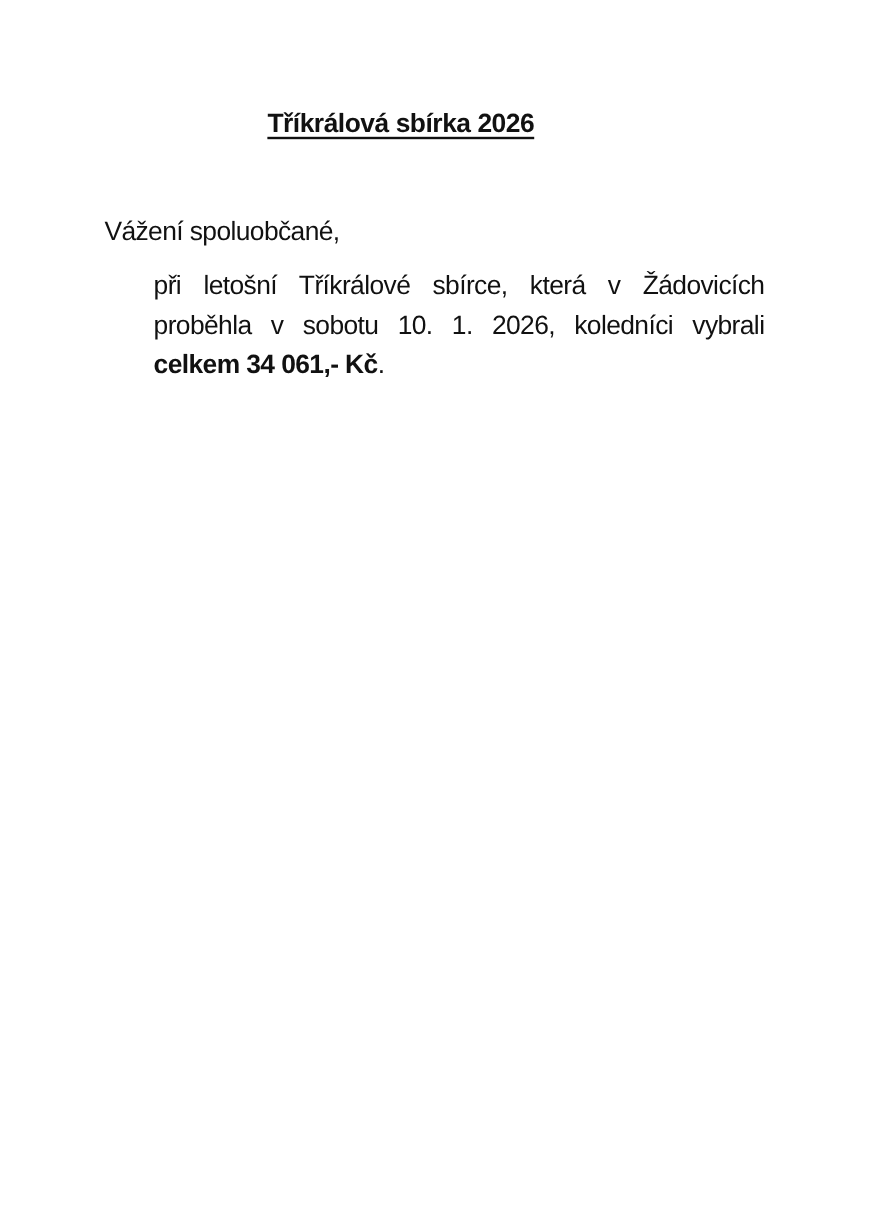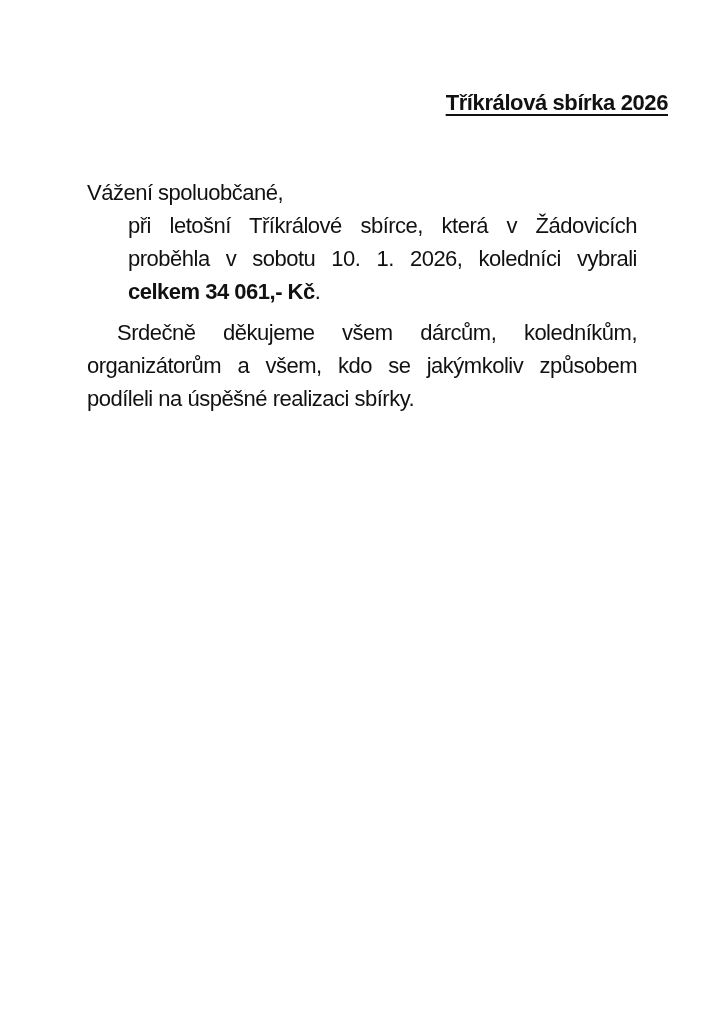--- a/index.html
+++ b/index.html
@@ -20,21 +20,21 @@
       left: 0; top: 0;
       width: 724px;
       height: 1024px;
       background: #ffffff;
     }
     .title {
       position: absolute;
       left: 0;
       width: 668px;
       top: 88px;
-      text-align: right;
+      text-align: center;
       font-weight: bold;
       font-size: 22px;
       letter-spacing: -0.4px;
       line-height: 30px;
     }
     .title span {
       text-decoration: underline;
       text-decoration-thickness: 2px;
       text-underline-offset: 4px;
     }
@@ -45,33 +45,32 @@
       top: 176px;
       font-size: 22px;
       letter-spacing: -0.5px;
       line-height: 33px;
     }
     .p {
       margin: 0;
       text-align: justify;
       text-align-last: left;
     }
-    .greeting { margin-bottom: 0; }
+    .greeting { margin-bottom: 12px; }
     .p1 { margin-bottom: 8px; margin-left: 41px; }
     .p2 { text-indent: 30px; }
     .bold { font-weight: bold; }
   </style>
 </head>
 <body>
 
 <div class="page">
   <div class="title">
     <span>Tříkrálová sbírka 2026</span>
   </div>
 
   <div class="body">
     <p class="p greeting">Vážení spoluobčané,</p>
 
     <p class="p p1"><span>při letošní Tříkrálové sbírce, která v Žádovicích proběhla v sobotu 10. 1. 2026, koledníci vybrali </span><span class="bold">celkem 34 061,- Kč</span><span>.</span></p>
 
-    <p class="p p2">Srdečně děkujeme všem dárcům, koledníkům, organizátorům a všem, kdo se jakýmkoliv způsobem podíleli na úspěšné realizaci sbírky.</p>
   </div>
 </div>
 
 </body></html>

